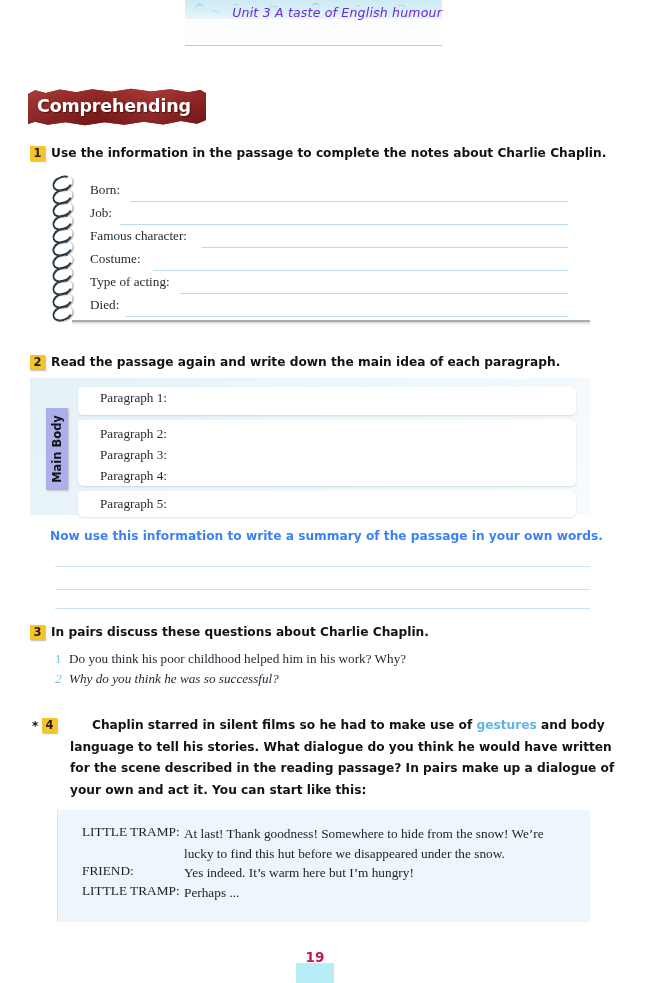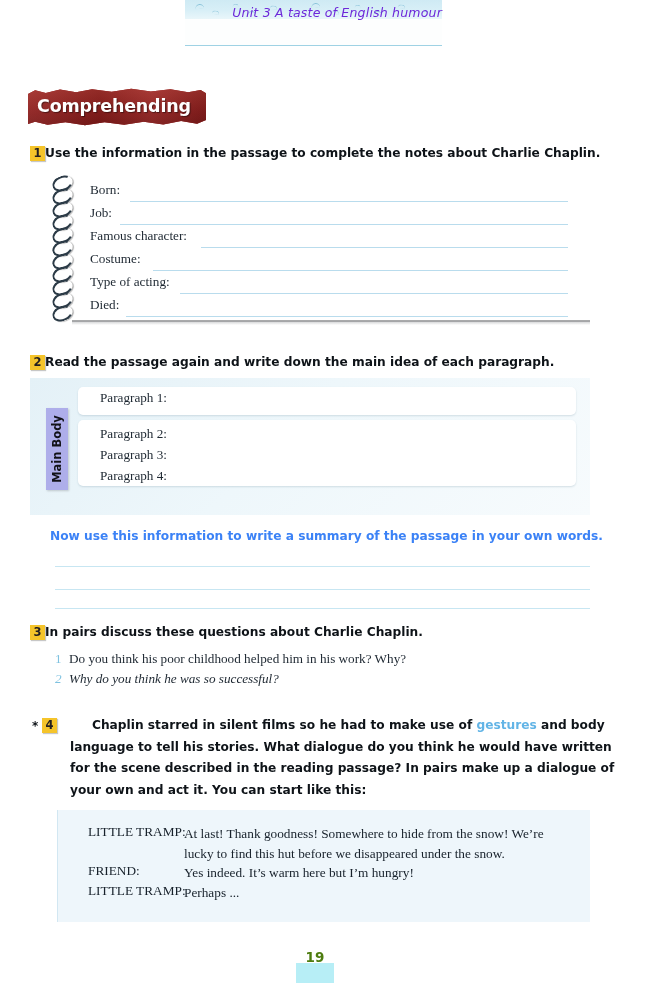--- a/index.html
+++ b/index.html
@@ -118,20 +118,21 @@
   .ex-head {
     position: absolute;
     font-family: "DejaVu Sans", sans-serif;
     font-weight: bold;
     font-size: 12.2px;
     color: #0e1318;
     line-height: 21px;
   }
   .ex-head .ex-label {
     display: inline-block;
+    margin-left: 6px;
     vertical-align: middle;
   }
   .asterisk {
     position: absolute;
     left: -10px;
     top: 1px;
     font-size: 12px;
     color: #0e1318;
   }
 
@@ -314,21 +315,21 @@
   .dlg-row {
     position: absolute;
     left: 16px;
     width: 505px;
     font-family: "Liberation Serif", serif;
     font-size: 13.3px;
     color: #17212b;
   }
   .dlg-speaker {
     position: absolute;
-    left: 14px;
+    left: 8px;
     top: 0;
     width: 104px;
     white-space: nowrap;
   }
   .dlg-text {
     position: absolute;
     left: 110px;
     top: 0;
     width: 392px;
     line-height: 19.5px;
@@ -340,21 +341,21 @@
     left: 296px;
     top: 945px;
     width: 38px;
     height: 24px;
     background: #ffffff;
     text-align: center;
     line-height: 24px;
     font-family: "DejaVu Sans", sans-serif;
     font-weight: bold;
     font-size: 13.5px;
-    color: #4d7c0f;
+    color: #be185d;
   }
   .footer-block {
     position: absolute;
     left: 296px;
     top: 963px;
     width: 38px;
     height: 20px;
     background: #b7eef6;
   }
 </style>
@@ -443,20 +444,23 @@
   <div class="mb-box" style="top:9px;height:28px;">
     <div class="mb-box-text" style="padding-top:0">Paragraph 1:</div>
   </div>
 
   <div class="mb-box" style="top:42px;height:66px;">
     <div class="mb-box-text" style="padding-top:3px">Paragraph 2:</div>
     <div class="mb-box-text">Paragraph 3:</div>
     <div class="mb-box-text">Paragraph 4:</div>
   </div>
 
+  <div class="mb-box" style="top:113px;height:26px;">
+    <div class="mb-box-text" style="padding-top:2px">Paragraph 5:</div>
+  </div>
 </div>
 
 <div class="sum-head">Now use this information to write a summary of the passage in your own words.</div>
 <div class="write-line" style="top:566px"></div>
 <div class="write-line" style="top:589px"></div>
 <div class="write-line" style="top:608px"></div>
 
 <div class="ex-head" style="left:30px;top:622px;">
   <span class="ex-badge">3</span><span class="ex-label">In pairs discuss these questions about Charlie Chaplin.</span>
 </div>

